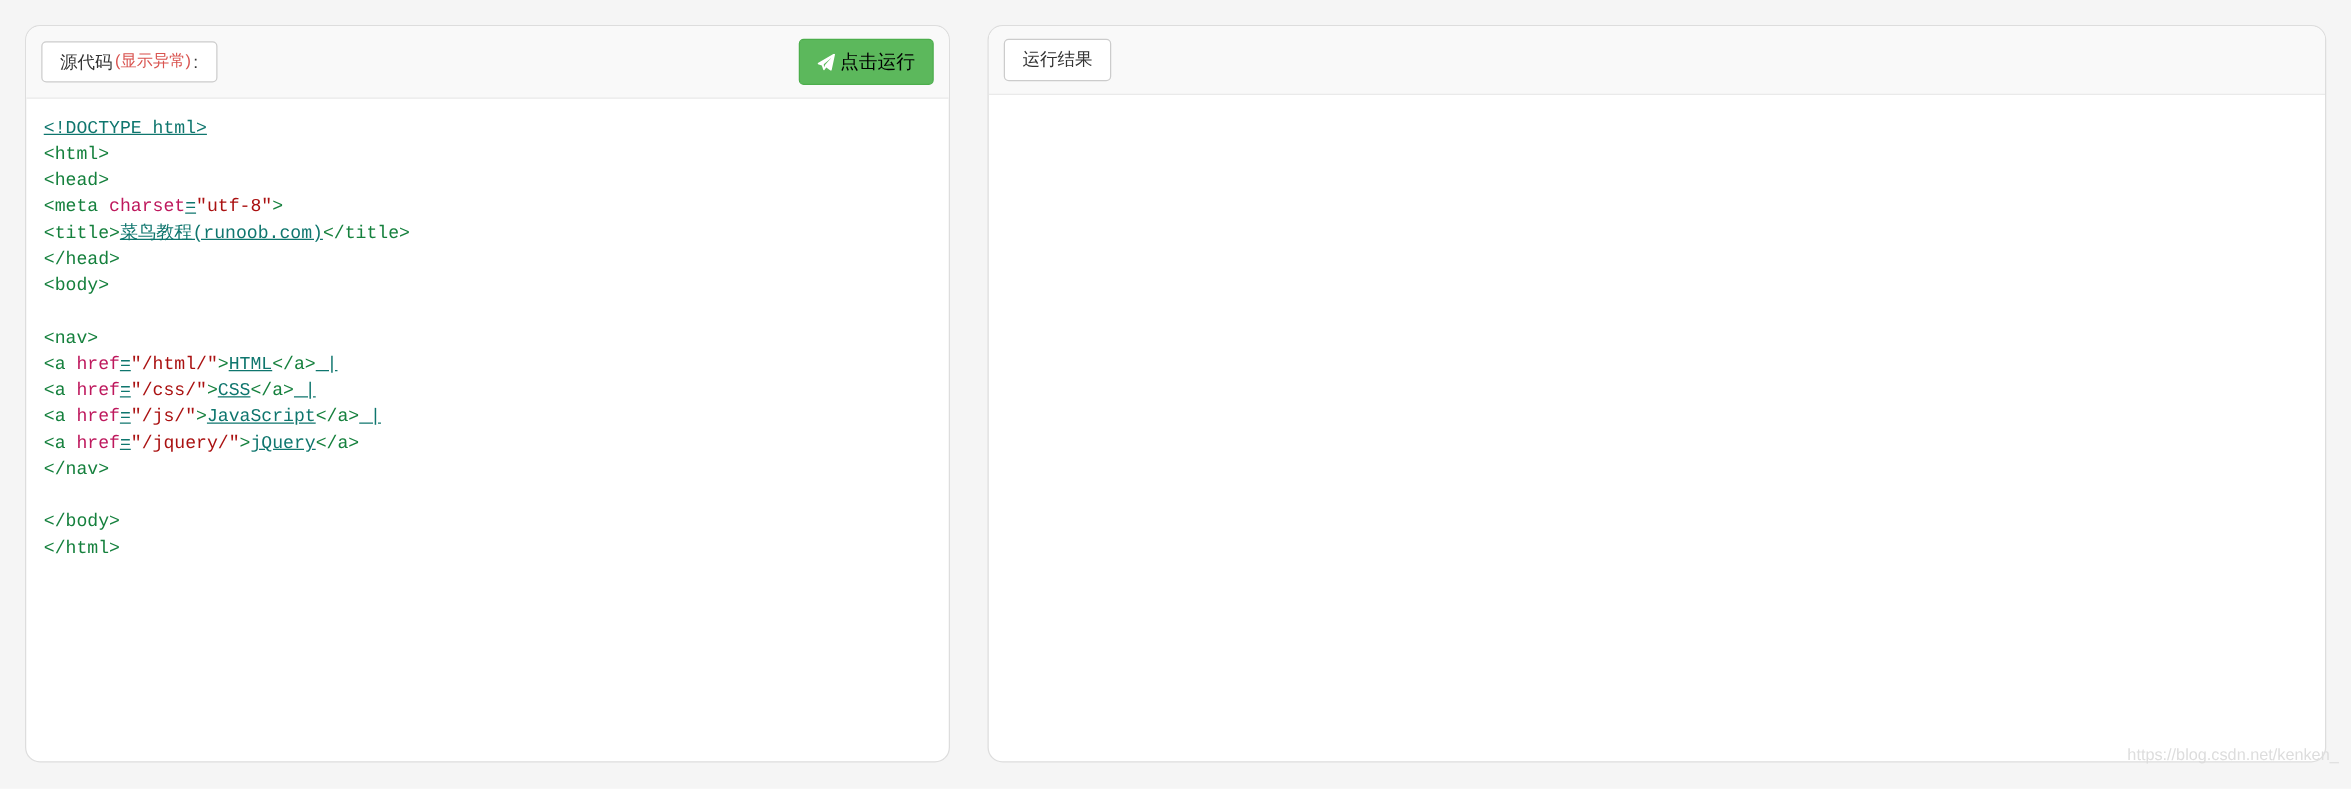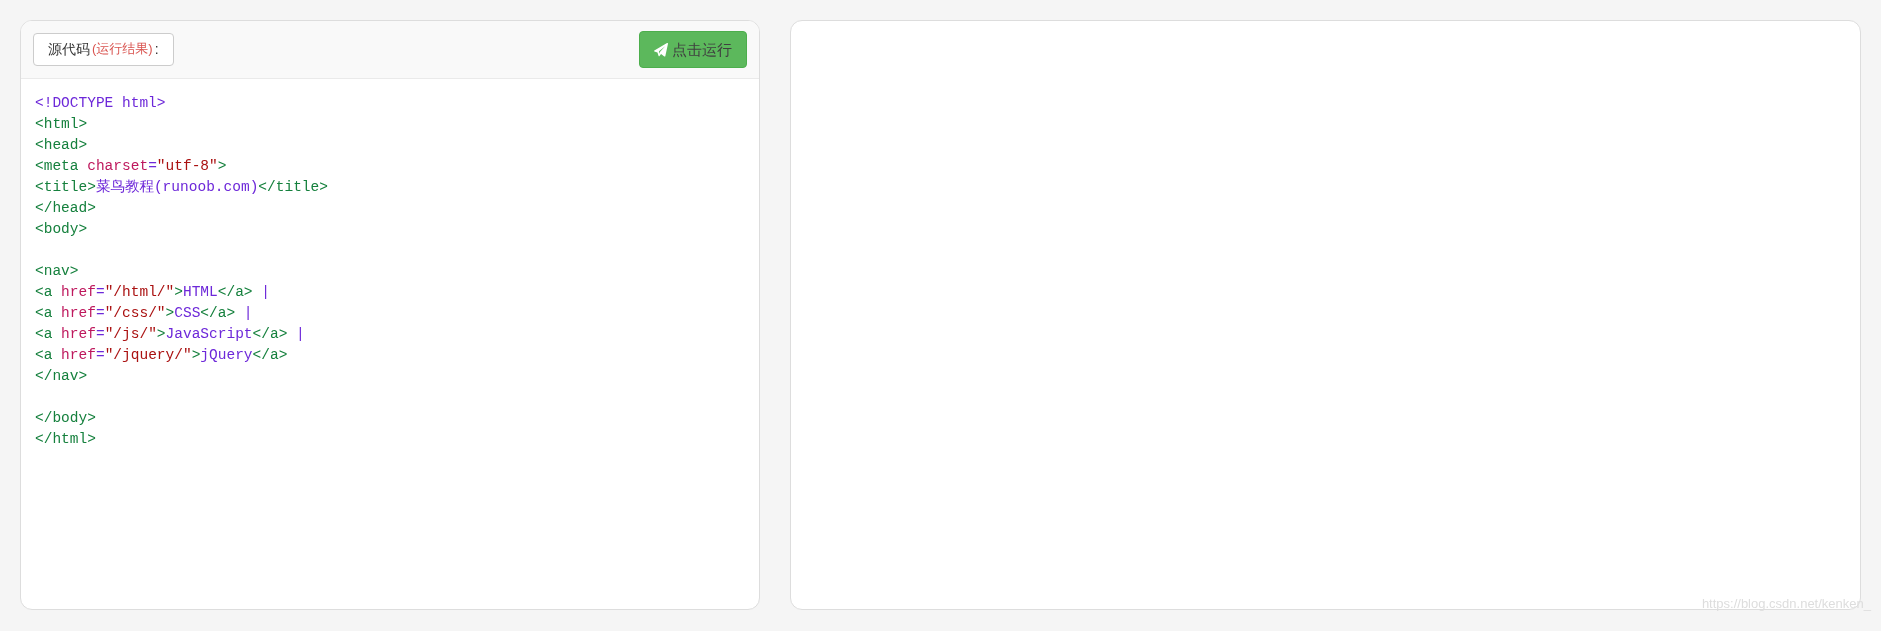--- a/index.html
+++ b/index.html
@@ -39,67 +39,72 @@
   cursor: pointer;
   color: #333;
   line-height: 1.4;
 }
 .btn-left { background: #fff; }
 .btn-left .brackets { color: #d9534f; margin-left: 2px; font-size: 13px; }
 .btn-left .colon { margin-left: 2px; }
 .btn-run {
   background: #5cb85c;
   border-color: #4cae4c;
-  color: #404040;
+  color: #000000;
   font-size: 15px;
   padding: 7px 14px;
 }
 .btn-run svg { width: 14px; height: 14px; fill: #fff; margin-right: 4px; }
 .code-area {
   padding: 14px 14px;
   font-family: "Courier New", Consolas, monospace;
   font-size: 14.5px;
   line-height: 1.45;
   white-space: pre;
   color: #333;
 }
 .tok-tag { color: #15803d; } 
 .tok-attr { color: #be185d; } 
 .tok-str { color: #a11; } 
-.tok-txt { color: #6d28d9; }
+.tok-txt { color: #0f766e; text-decoration: underline; }
 .result-area { padding: 30px 20px; font-size: 16px; }
 .result-area a { color: #551A8B; text-decoration: underline; }
 .result-area .sep { color: #000; }
 .watermark {
   position: fixed;
   right: 10px;
   bottom: 20px;
   font-size: 13px;
   color: #ddd;
   pointer-events: none;
 }
 </style>
 </head>
 <body>
 
 <div class="wrapper">
   <div class="panel panel-left">
     <div class="panel-header">
       <button class="btn btn-left">
         <span>源代码</span>
-        <span class="brackets">(<span>运行结果</span>)</span>
+        <span class="brackets">(<span>显示异常</span>)</span>
           <span class="colon">:</span>
       </button>
       <button class="btn btn-run">
         <svg viewBox="0 0 512 512">
             <path d="M476 3.2L12 270.6c-15 8.7-13 31 3.4 36.6l111 37 42 127c5 15 25 18 34 5l55-76 121 89c14 10 34 2 37-15L512 24c3-18-17-31-36-21zM192 392l-8-88 224-184-184 200-32 72z"></path>
           </svg>
         <span>点击运行</span>
       </button>
     </div>
     <div class="code-area" id="code-area"><div><span class="tok-txt">&lt;!DOCTYPE html&gt;</span></div><div><span class="tok-tag">&lt;html&gt;</span></div><div><span class="tok-tag">&lt;head&gt;</span></div><div><span class="tok-tag">&lt;meta </span><span class="tok-attr">charset</span><span class="tok-txt">=</span><span class="tok-str">"utf-8"</span><span class="tok-tag">&gt;</span></div><div><span class="tok-tag">&lt;title&gt;</span><span class="tok-txt">菜鸟教程(runoob.com)</span><span class="tok-tag">&lt;/title&gt;</span></div><div><span class="tok-tag">&lt;/head&gt;</span></div><div><span class="tok-tag">&lt;body&gt;</span></div><div>&nbsp;</div><div><span class="tok-tag">&lt;nav&gt;</span></div><div><span class="tok-tag">&lt;a </span><span class="tok-attr">href</span><span class="tok-txt">=</span><span class="tok-str">"/html/"</span><span class="tok-tag">&gt;</span><span class="tok-txt">HTML</span><span class="tok-tag">&lt;/a&gt;</span><span class="tok-txt"> |</span></div><div><span class="tok-tag">&lt;a </span><span class="tok-attr">href</span><span class="tok-txt">=</span><span class="tok-str">"/css/"</span><span class="tok-tag">&gt;</span><span class="tok-txt">CSS</span><span class="tok-tag">&lt;/a&gt;</span><span class="tok-txt"> |</span></div><div><span class="tok-tag">&lt;a </span><span class="tok-attr">href</span><span class="tok-txt">=</span><span class="tok-str">"/js/"</span><span class="tok-tag">&gt;</span><span class="tok-txt">JavaScript</span><span class="tok-tag">&lt;/a&gt;</span><span class="tok-txt"> |</span></div><div><span class="tok-tag">&lt;a </span><span class="tok-attr">href</span><span class="tok-txt">=</span><span class="tok-str">"/jquery/"</span><span class="tok-tag">&gt;</span><span class="tok-txt">jQuery</span><span class="tok-tag">&lt;/a&gt;</span></div><div><span class="tok-tag">&lt;/nav&gt;</span></div><div>&nbsp;</div><div><span class="tok-tag">&lt;/body&gt;</span></div><div><span class="tok-tag">&lt;/html&gt;</span></div></div>
   </div>
 
   <div class="panel">
+    <div class="panel-header">
+      <button class="btn">
+        <span>运行结果</span>
+      </button>
+    </div>
   </div>
 </div>
 
 <div class="watermark">https://blog.csdn.net/kenken_</div>
 
 </body></html>

